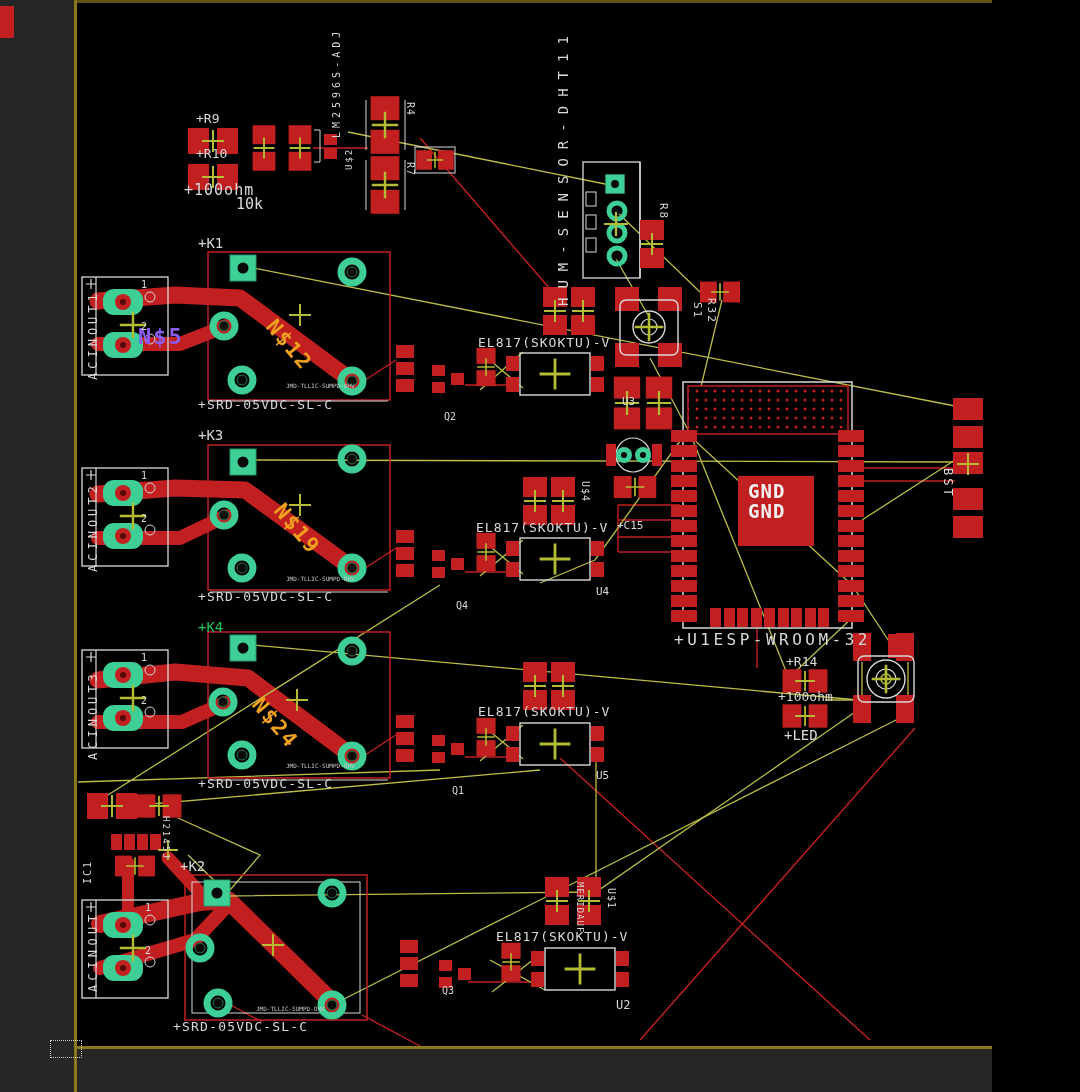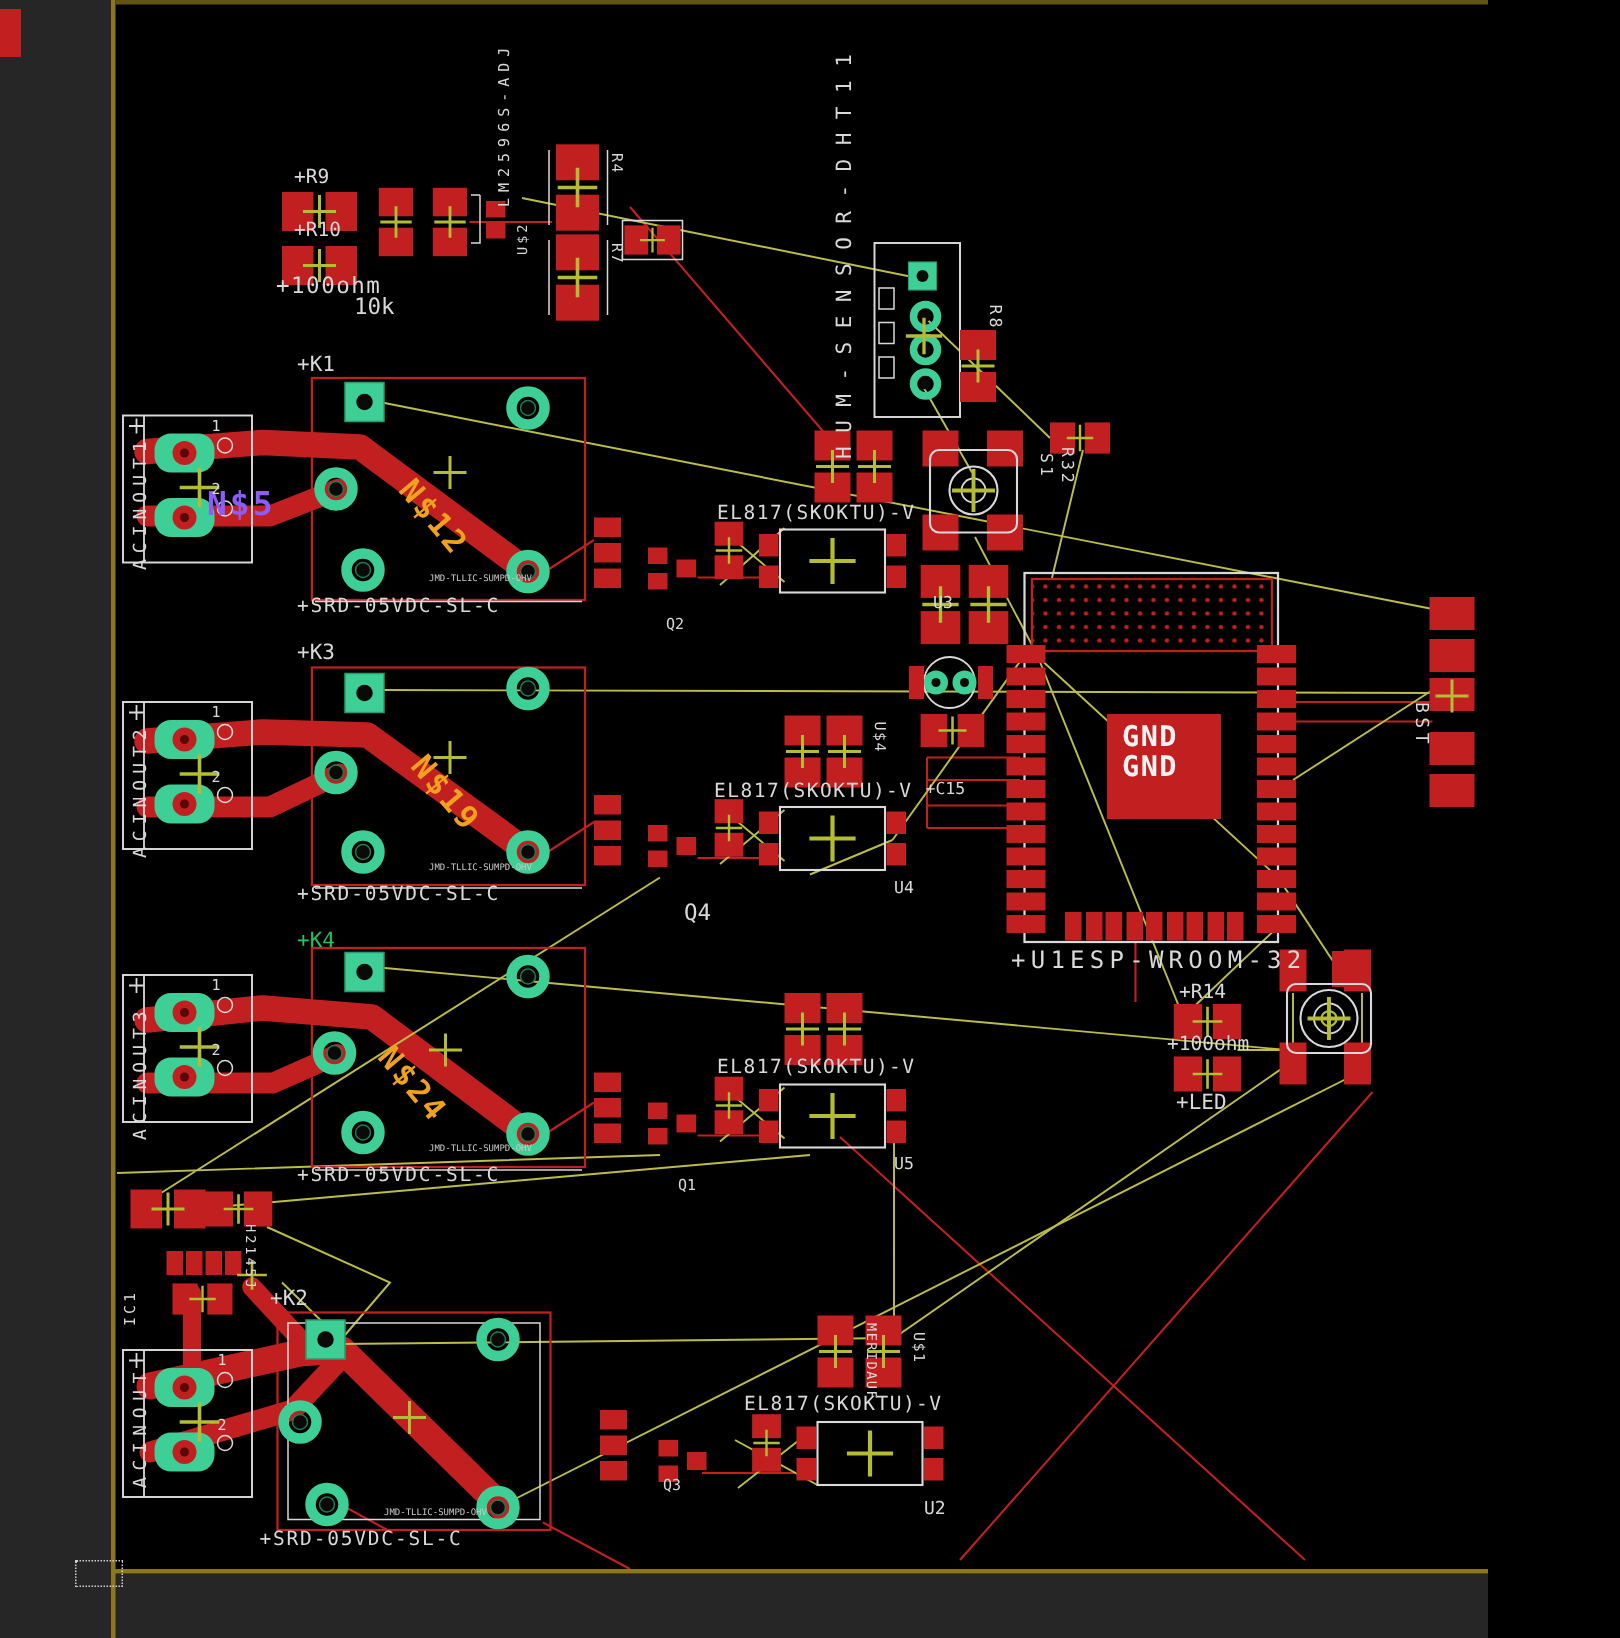--- a/index.html
+++ b/index.html
@@ -457,21 +457,21 @@
       <span class="pcbtext" style="left: 332px; top: 138px; font-size: 10px; color: rgb(217, 217, 217); letter-spacing: 4px; transform: rotate(-90deg);">LM2596S-ADJ</span>
       <span class="pcbtext" style="left: 345px; top: 170px; font-size: 9px; color: rgb(217, 217, 217); letter-spacing: 2px; transform: rotate(-90deg);">U$2</span>
       <span class="pcbtext" style="left: 83px; top: 884px; font-size: 10px; color: rgb(217, 217, 217); letter-spacing: 2px; transform: rotate(-90deg);">IC1</span>
       <span class="pcbtext" style="left: 170px; top: 816px; font-size: 9px; color: rgb(217, 217, 217); letter-spacing: 2px; transform: rotate(90deg);">H2145J</span>
       <span class="pcbtext" style="left: 590px; top: 481px; font-size: 10px; color: rgb(217, 217, 217); letter-spacing: 1px; transform: rotate(90deg);">U$4</span>
       <span class="pcbtext" style="left: 616px; top: 888px; font-size: 10px; color: rgb(217, 217, 217); letter-spacing: 1px; transform: rotate(90deg);">U$1</span>
       <span class="pcbtext" style="left: 584px; top: 882px; font-size: 9px; color: rgb(217, 217, 217); letter-spacing: 1px; transform: rotate(90deg);">MERIDAUF</span>
       <span class="pcbtext" style="left: 415px; top: 102px; font-size: 10px; color: rgb(217, 217, 217); letter-spacing: 1px; transform: rotate(90deg);">R4</span>
       <span class="pcbtext" style="left: 415px; top: 162px; font-size: 10px; color: rgb(217, 217, 217); letter-spacing: 1px; transform: rotate(90deg);">R7</span>
       <span class="pcbtext" style="left: 444px; top: 412px; font-size: 10px; color: rgb(217, 217, 217);">Q2</span>
-      <span class="pcbtext" style="left: 456px; top: 601px; font-size: 15px; color: rgb(217, 217, 217); text-align: right;">Q4</span>
+      <span class="pcbtext" style="left: 456px; top: 601px; font-size: 10px; color: rgb(217, 217, 217); text-align: right;">Q4</span>
       <span class="pcbtext" style="left: 452px; top: 786px; font-size: 10px; color: rgb(217, 217, 217);">Q1</span>
       <span class="pcbtext" style="left: 442px; top: 986px; font-size: 10px; color: rgb(217, 217, 217);">Q3</span>
       <span class="pcbtext" style="left: 617px; top: 498px; font-size: 11px; color: rgb(217, 217, 217); margin-top: 22px;">+C15</span>
       <span class="pcbtext" style="left: 286px; top: 383px; font-size: 6px; color: rgb(201, 201, 201);">JMD-TLLIC-SUMPD-OHV</span>
       <span class="pcbtext" style="left: 286px; top: 576px; font-size: 6px; color: rgb(201, 201, 201);">JMD-TLLIC-SUMPD-OHV</span>
       <span class="pcbtext" style="left: 286px; top: 763px; font-size: 6px; color: rgb(201, 201, 201);">JMD-TLLIC-SUMPD-OHV</span>
       <span class="pcbtext" style="left: 256px; top: 1006px; font-size: 6px; color: rgb(201, 201, 201);">JMD-TLLIC-SUMPD-OHV</span>
       <span class="pcbtext" style="left: 141px; top: 280px; font-size: 10px; color: rgb(217, 217, 217);">1</span>
       <span class="pcbtext" style="left: 141px; top: 322px; font-size: 10px; color: rgb(217, 217, 217);">2</span>
       <span class="pcbtext" style="left: 141px; top: 471px; font-size: 10px; color: rgb(217, 217, 217);">1</span>

